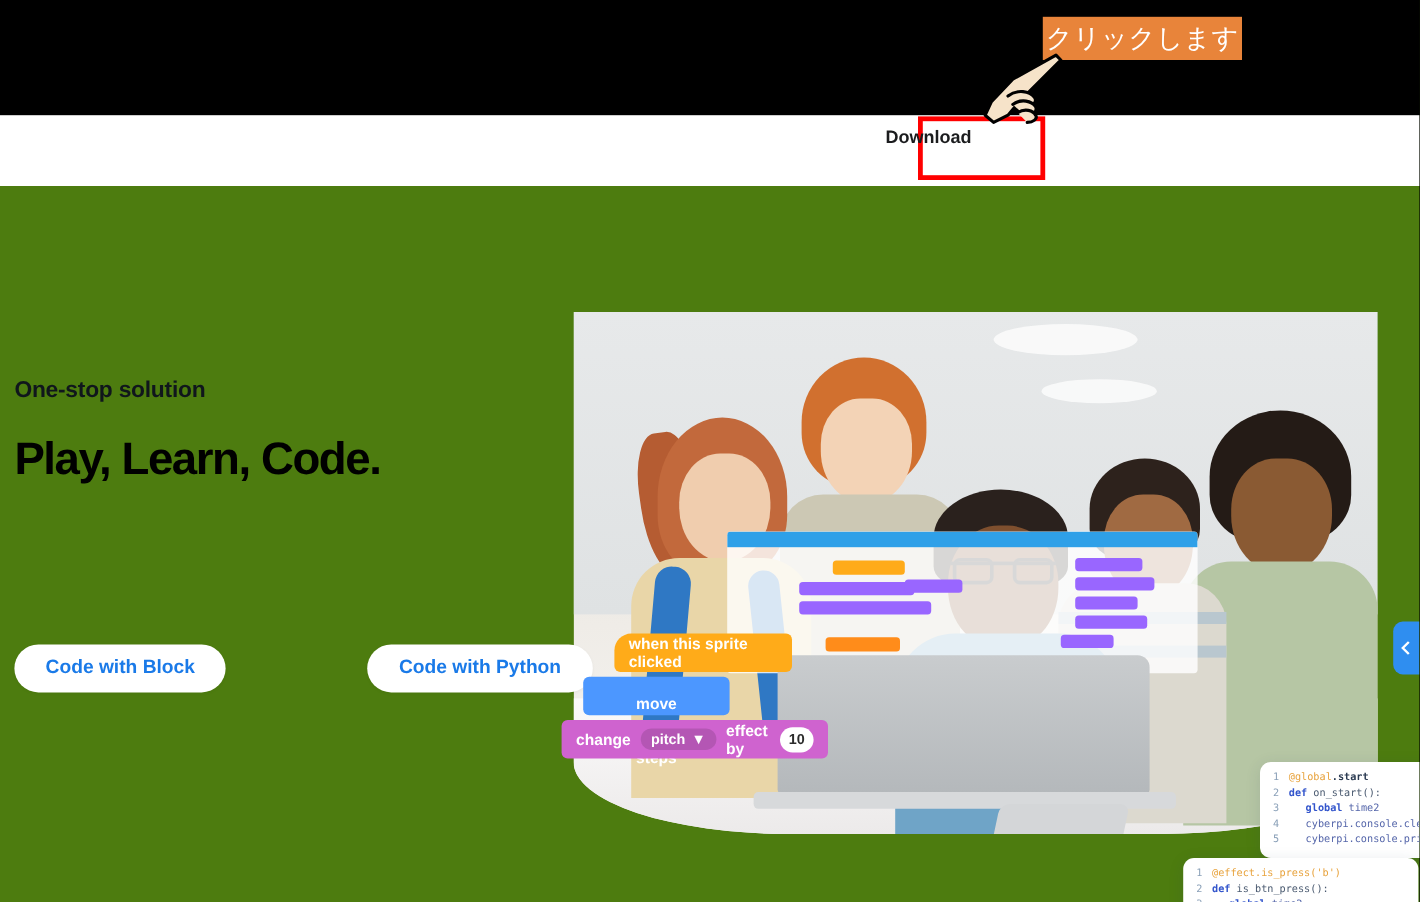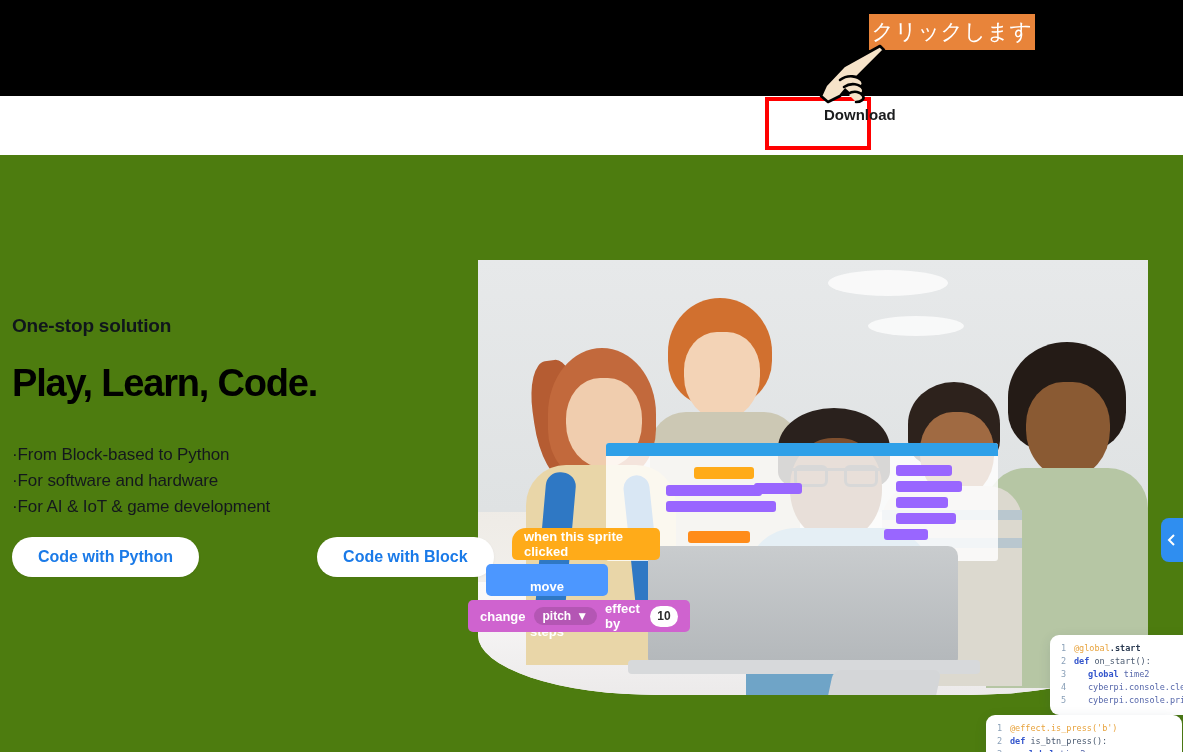--- a/index.html
+++ b/index.html
@@ -42,21 +42,21 @@
     display: flex; align-items: center; gap: 6px; line-height: 22px; cursor: pointer;
   }
   .nav-emoji { font-size: 15px; line-height: 1; }
   .nav-item.dl { position: relative; }
 
   .red-box {
     position: absolute; left: 765px; top: 97px; width: 106px; height: 53px;
     border: 4px solid #ff0000; background: #ffffff; z-index: 25;
   }
   .dl-label {
-    position: absolute; left: 824px; top: 106px; z-index: 26;
+    position: absolute; left: 738px; top: 106px; z-index: 26;
     font-size: 15px; color: #1b1c1e; font-weight: 600;
   }
 
   .shop-btn {
     position: absolute; left: 939px; top: 113px; width: 88px; height: 30px;
     background: #1a8cff; border-radius: 16px; color: #ffffff;
     display: flex; align-items: center; justify-content: center; gap: 5px;
     font-size: 14px; font-weight: 700; cursor: pointer;
   }
   .search-icon { position: absolute; left: 1043px; top: 119px; width: 19px; height: 19px; cursor: pointer; }
@@ -314,30 +314,25 @@
       </div>
 
       <div class="laptop-lid"></div>
       <div class="laptop-base"></div>
       <div class="mouse"></div>
     </div>
 
     <div class="hero-text">
       <div class="eyebrow">One-stop solution</div>
       <h1 class="headline">Play, Learn, Code.</h1>
-      <ul class="bullets">
-        <li>From Block-based to Python</li>
-        <li>For software and hardware</li>
-        <li>For AI &amp; IoT &amp; game development</li>
-      </ul>
     </div>
 
     <div class="cta-row">
+      <div class="cta">Code with Block</div>
       <div class="cta">Code with Python</div>
-      <div class="cta">Code with Block</div>
     </div>
 
     <div class="blocks-float">
       <div class="sblock evt">
         <span>when this sprite clicked</span>
       </div>
       <div class="sblock mot">
         <span>move</span>
         <span class="pill-num">10</span>
         <span>steps</span>

